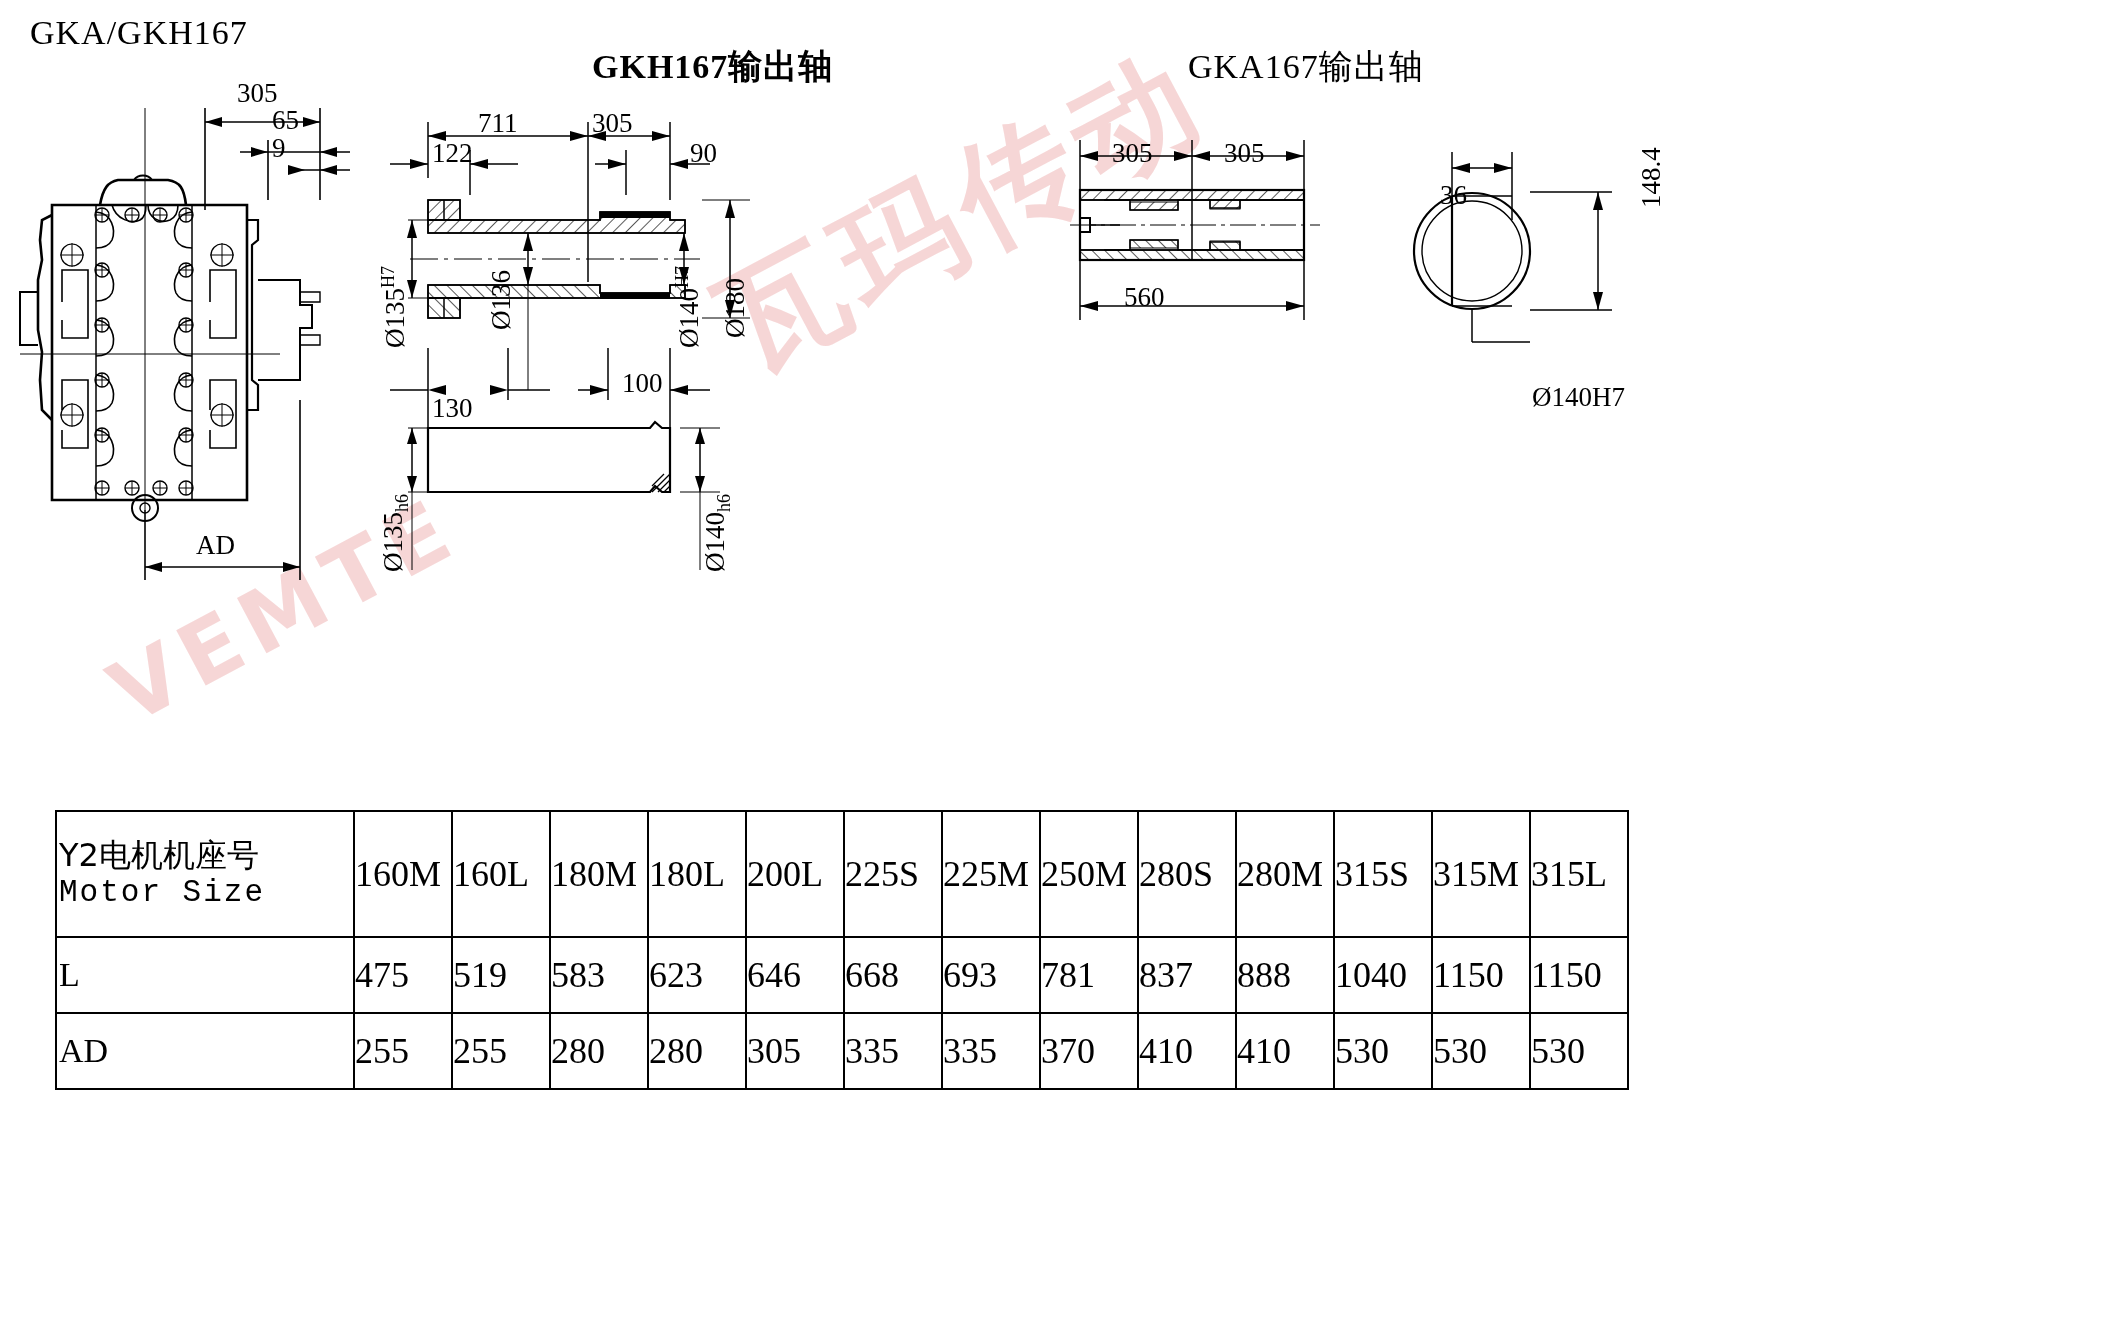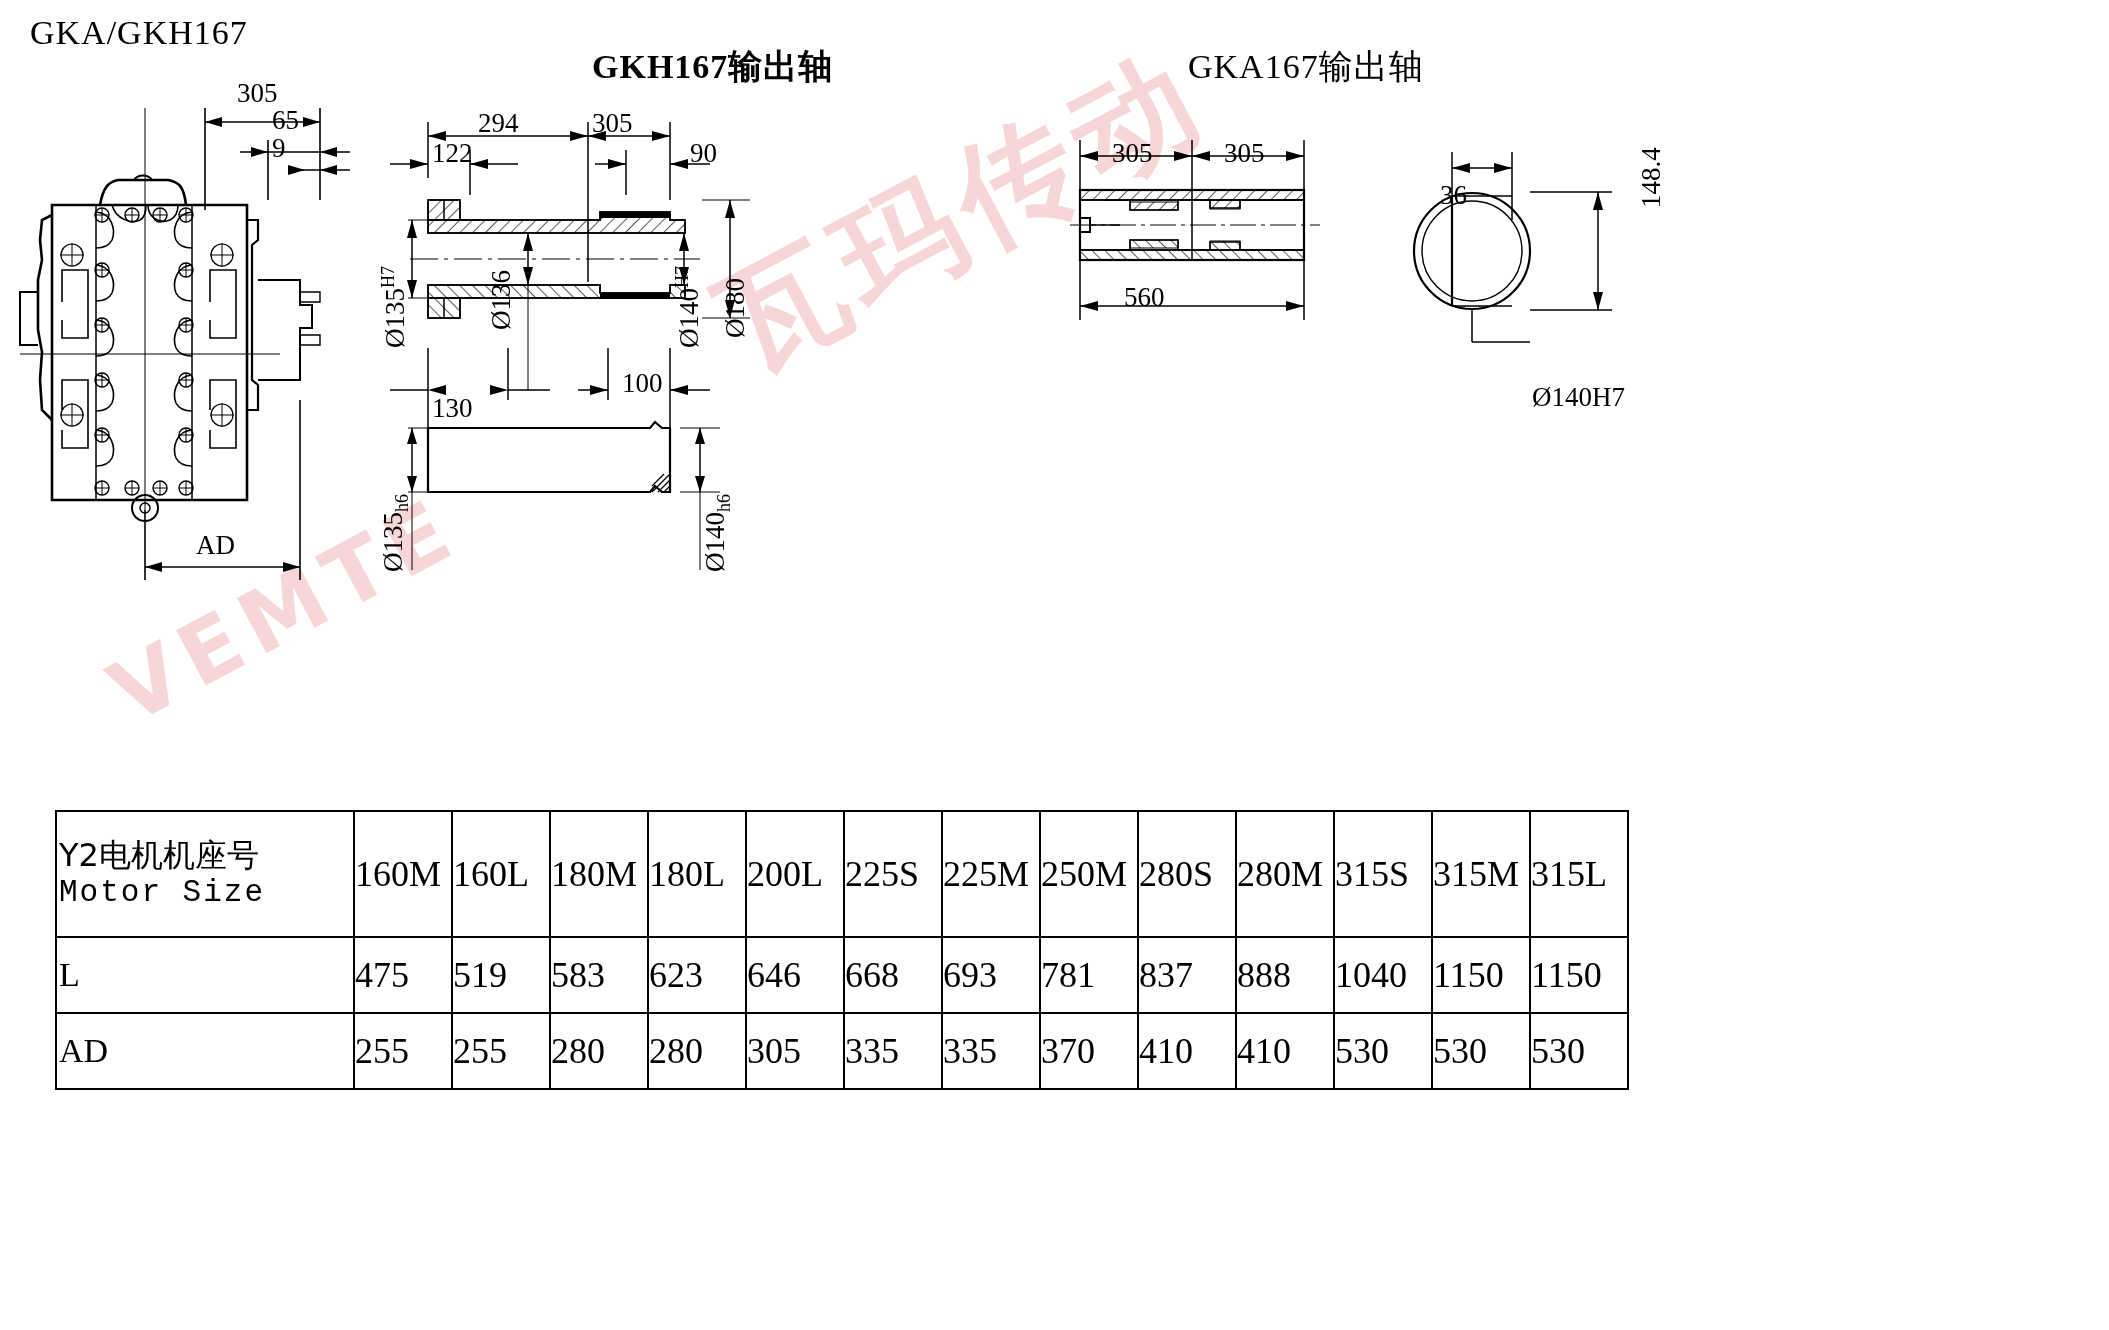--- a/index.html
+++ b/index.html
@@ -280,21 +280,21 @@
 
     <line x1="330" y1="328" x2="370" y2="328" stroke-width="1"></line>
     <line x1="330" y1="392" x2="370" y2="392" stroke-width="1"></line>
     <line x1="350" y1="328" x2="350" y2="392"></line>
     <polygon points="350,328 345,344 355,344" fill="#000" stroke="none"></polygon>
     <polygon points="350,392 345,376 355,376" fill="#000" stroke="none"></polygon>
     <line x1="350" y1="392" x2="350" y2="470" stroke-width="1"></line>
   </g>
 </svg>
 </div>
-<div class="abs dim" style="left:478px;top:108px;">294</div>
+<div class="abs dim" style="left:478px;top:108px;">711</div>
 <div class="abs dim" style="left:592px;top:108px;">305</div>
 <div class="abs dim" style="left:432px;top:138px;">122</div>
 <div class="abs dim" style="left:690px;top:138px;">90</div>
 <div class="abs dim" style="left:432px;top:368px;margin-top:25px;">130</div>
 <div class="abs dim" style="left:622px;top:368px;">100</div>
 
 <div class="abs dimv" style="left:378px;top:348px;">
   <span>Ø135</span><span class="sub">H7</span>
 </div>
 <div class="abs dimv" style="left:486px;top:330px;">Ø136</div>

